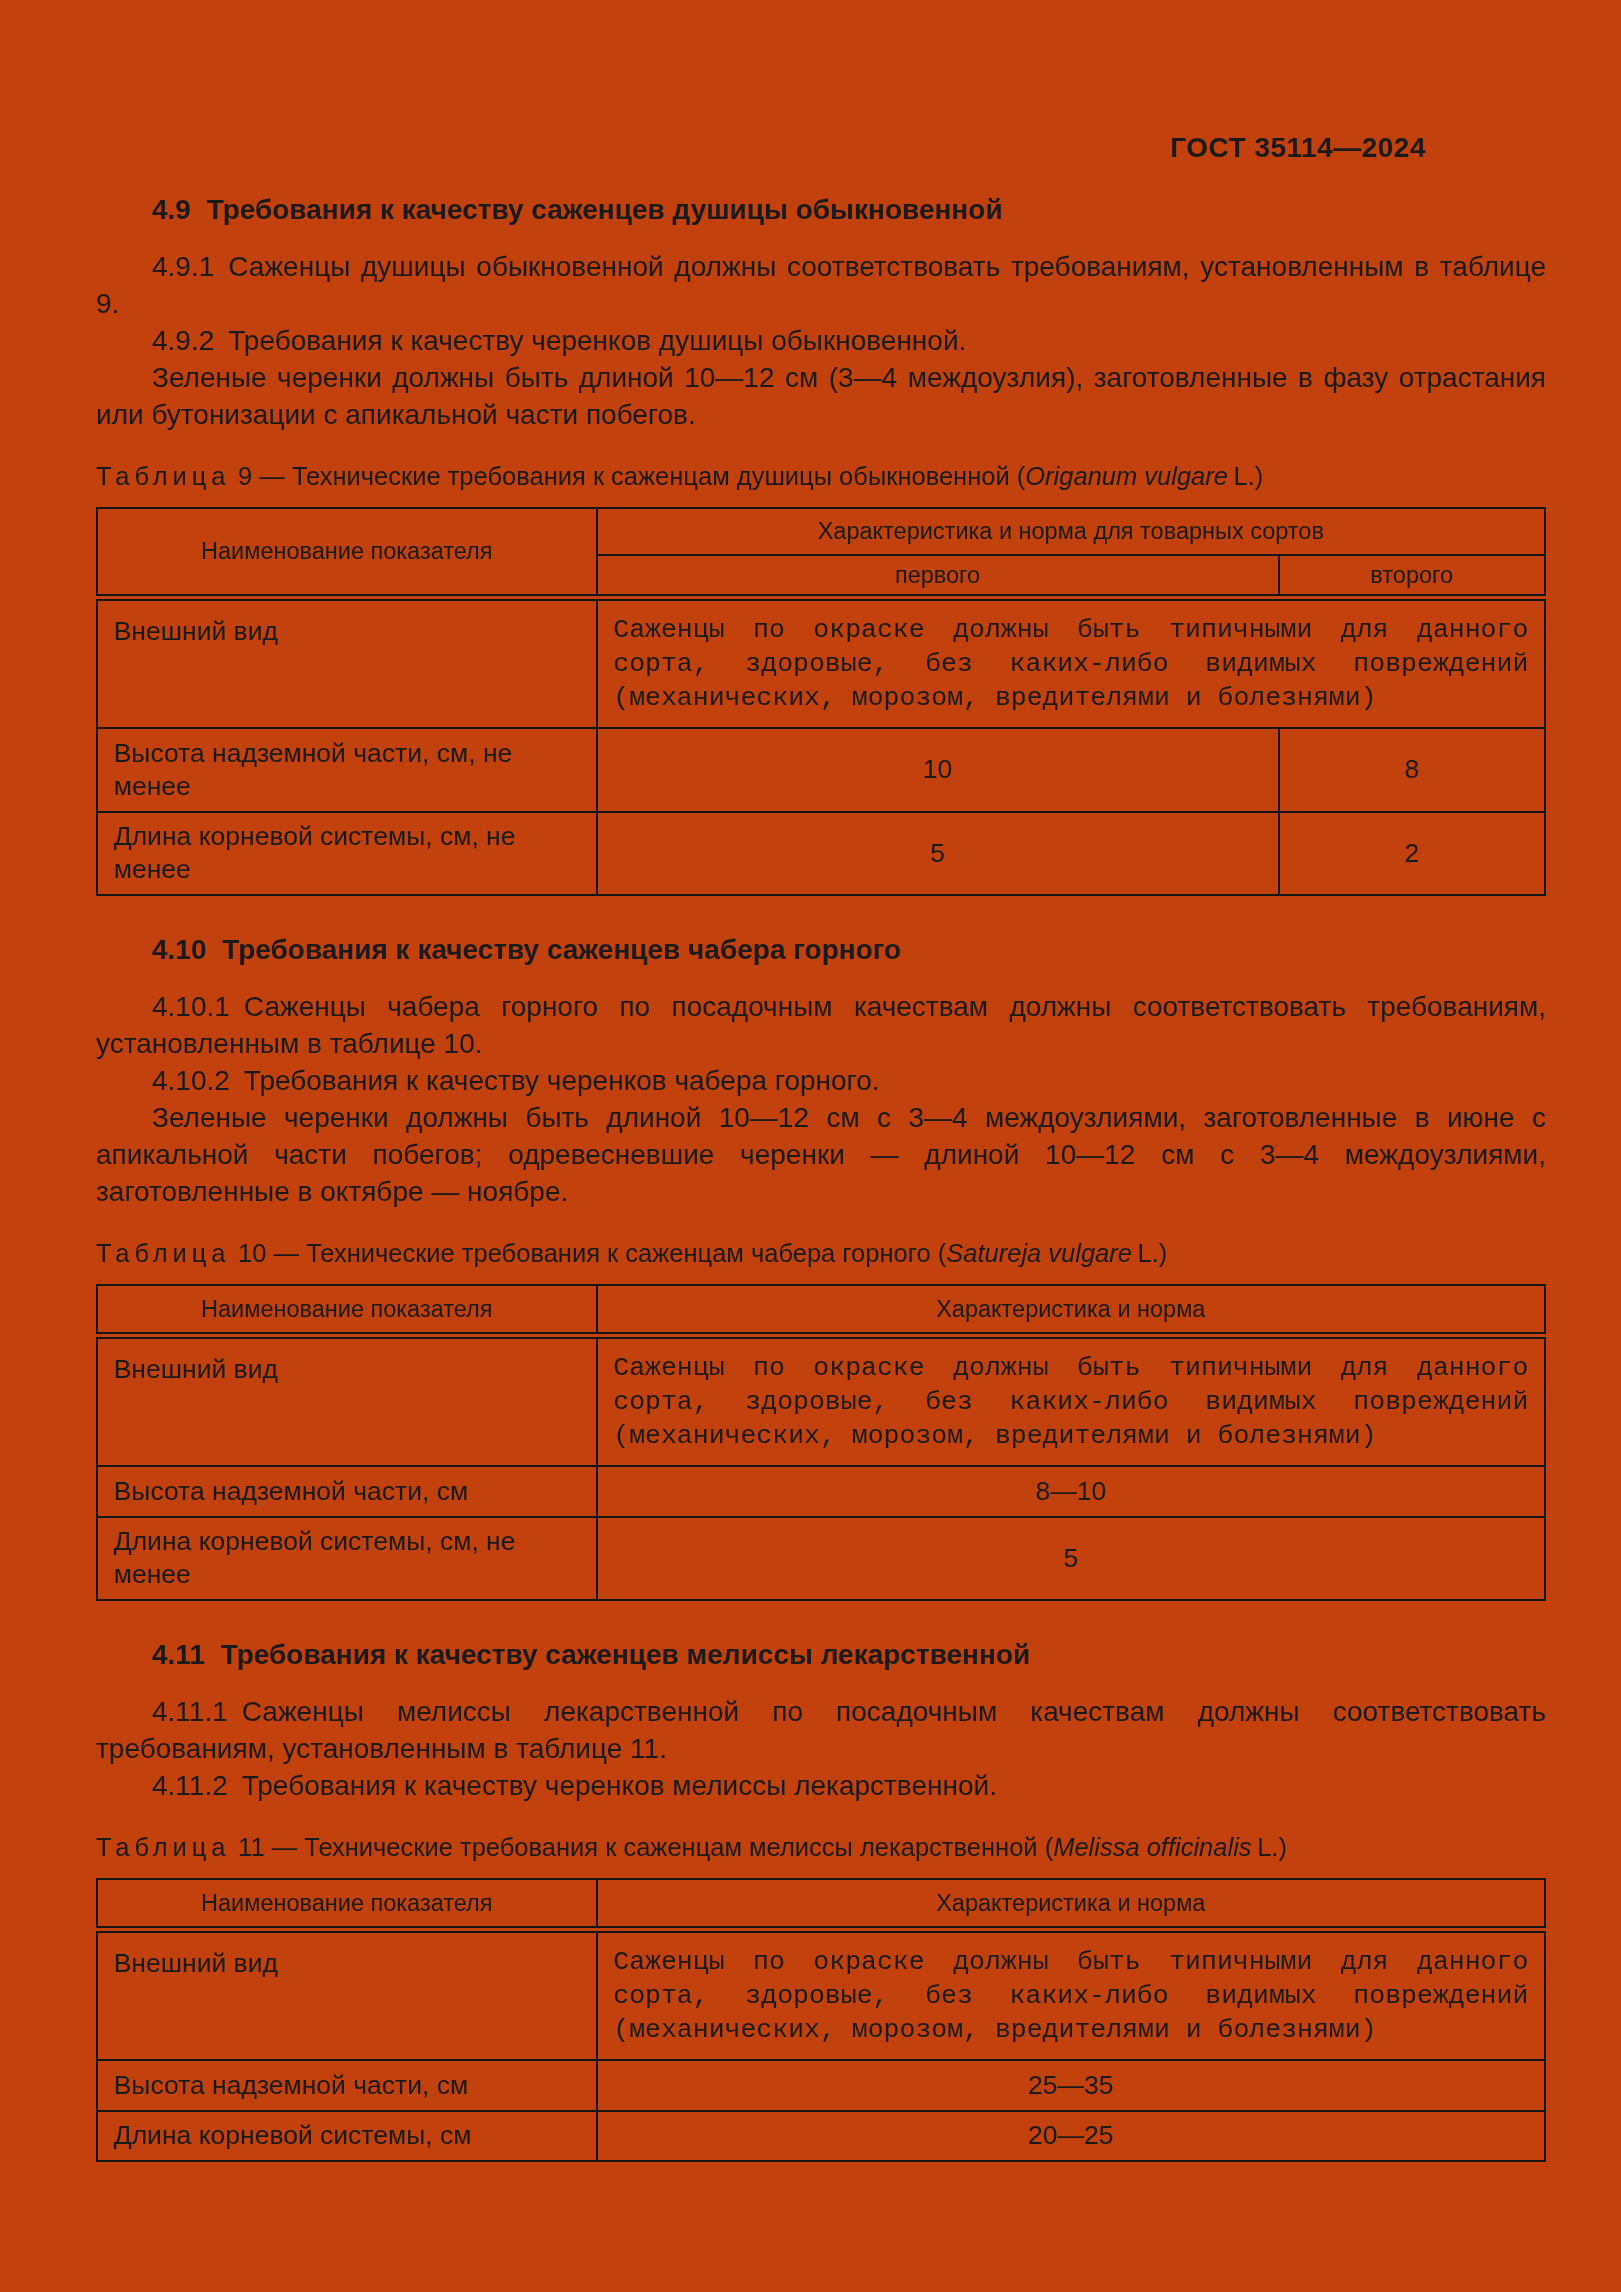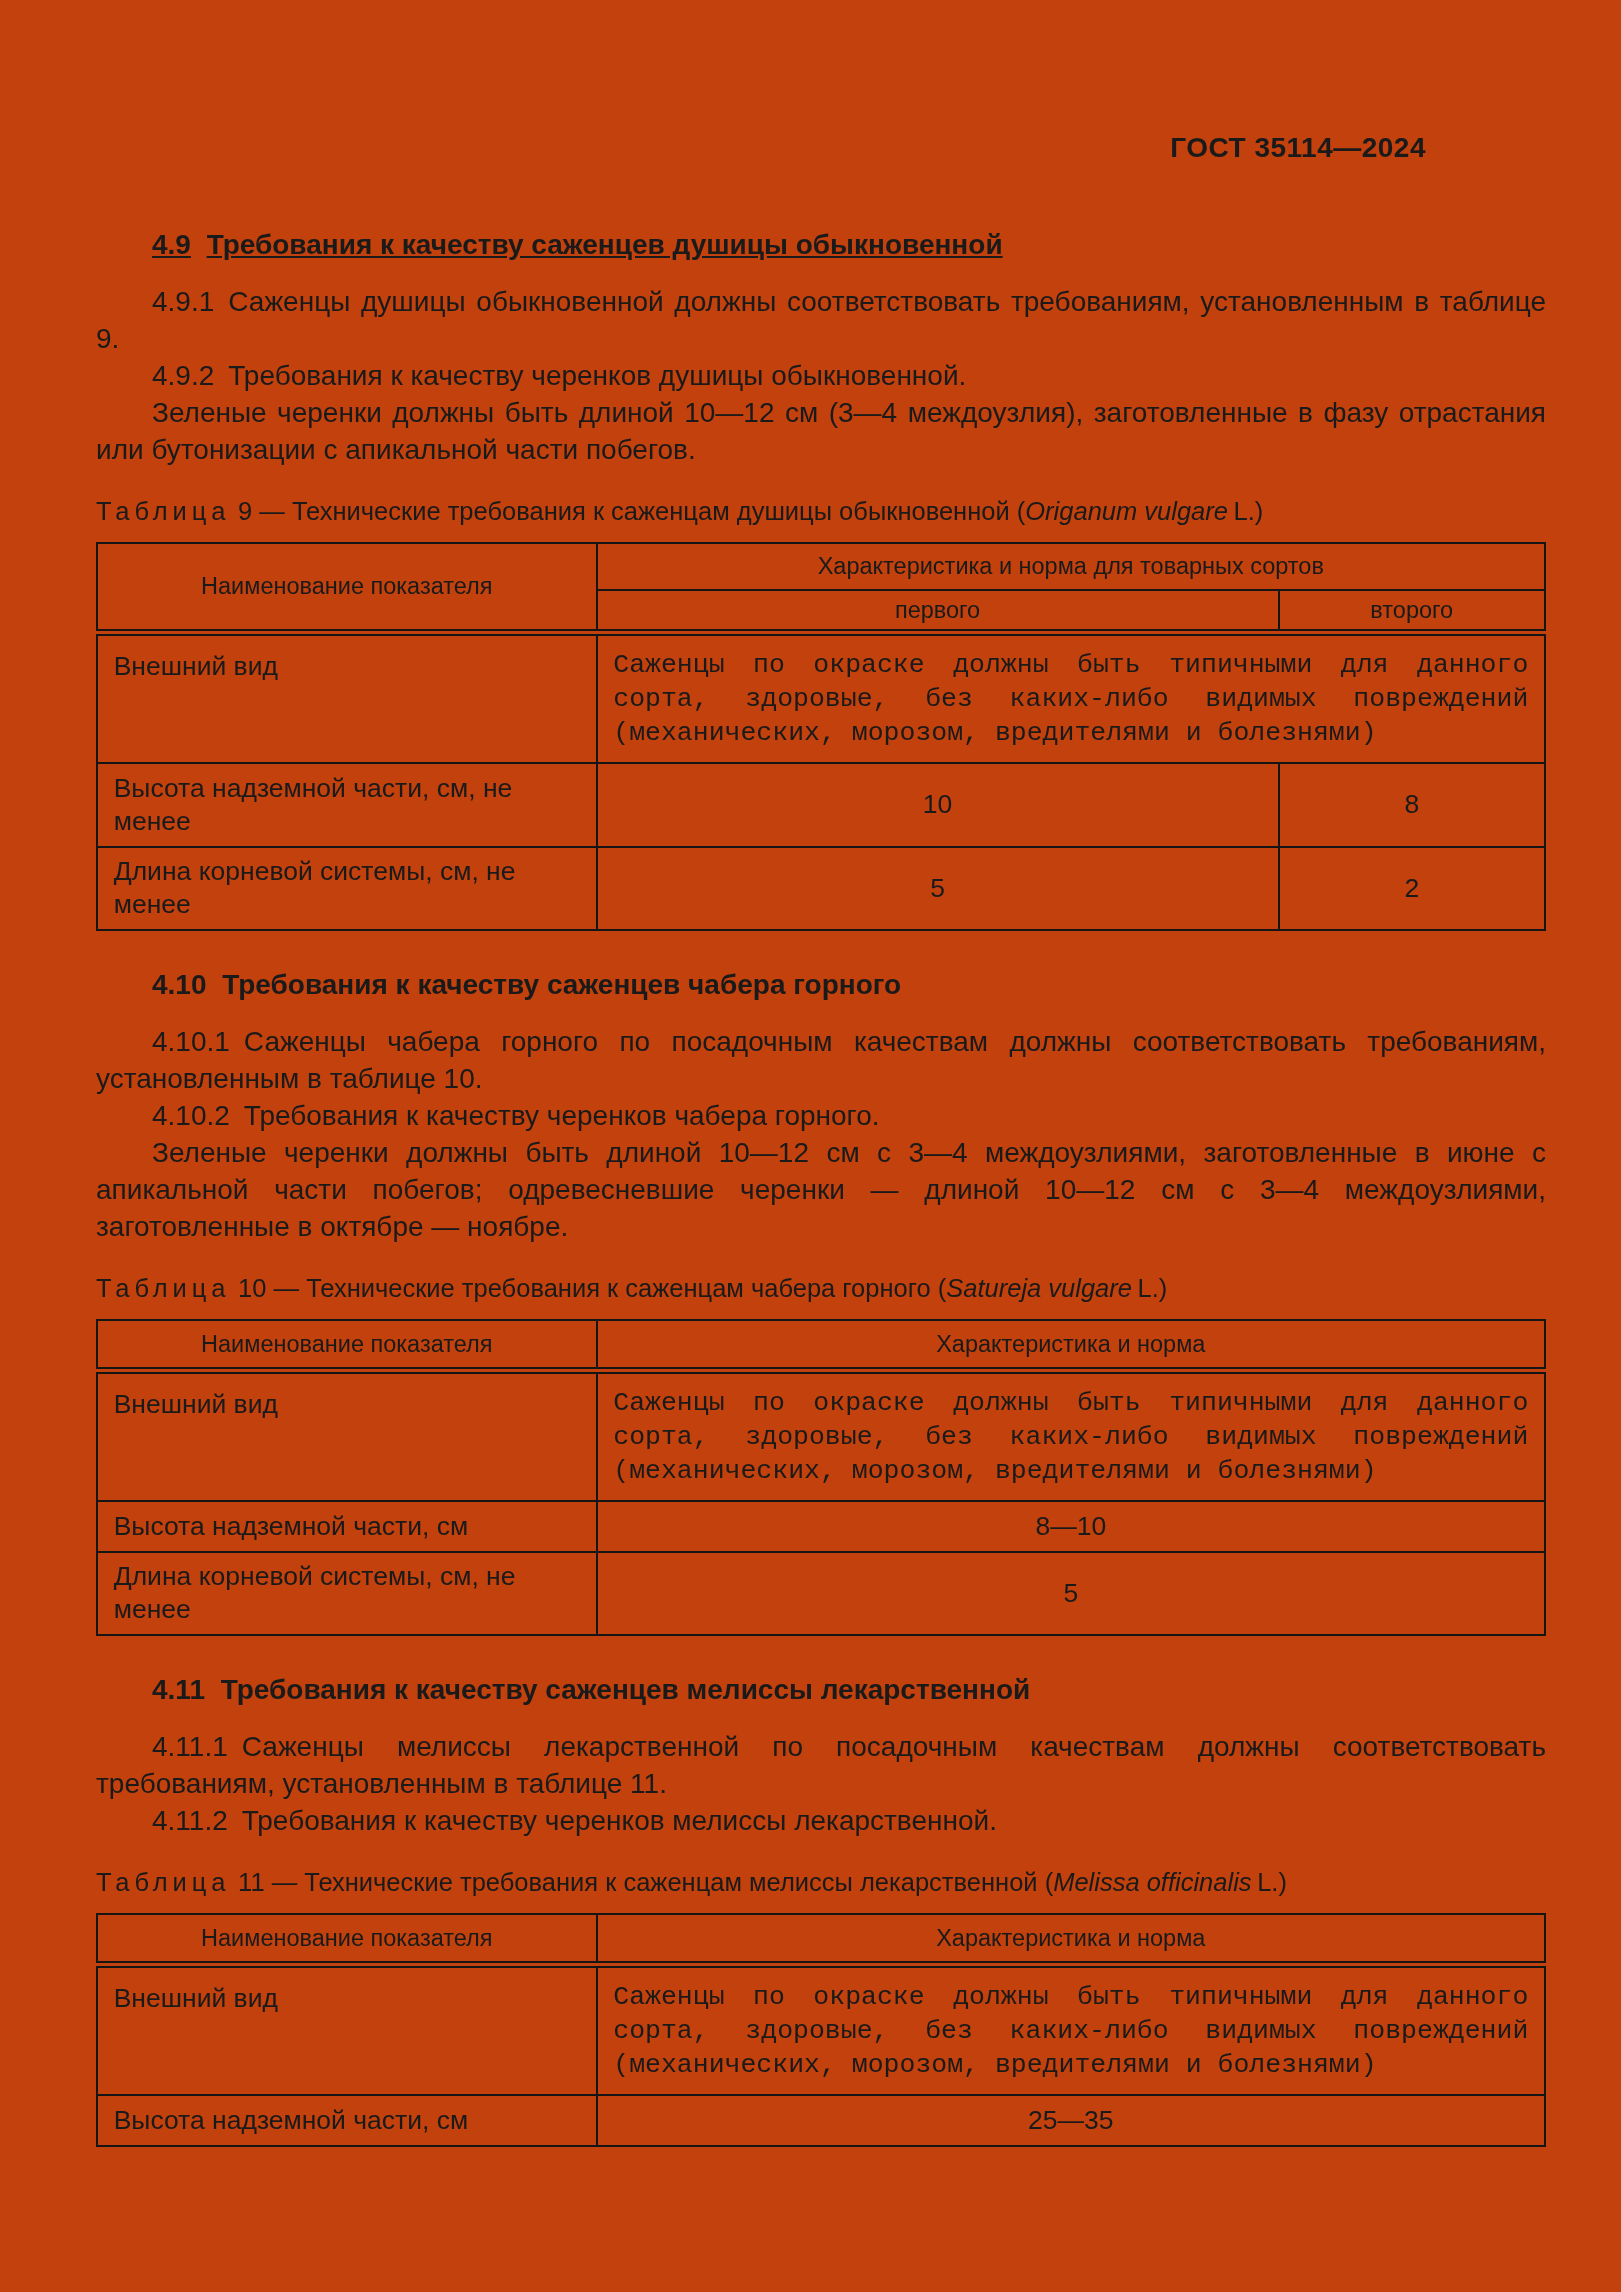--- a/index.html
+++ b/index.html
@@ -22,21 +22,21 @@
     text-align: right;
     padding-right: 120px;
     letter-spacing: 0.5px;
   }
   .section-heading {
     margin: 35px 0 19.6px 56px;
     font-size: 28px;
     font-weight: bold;
     line-height: 37px;
   }
-  .section-heading.first { margin-top: 59px; text-decoration: underline; }
+  .section-heading.first { margin-top: 24px; }
   .h-num { margin-right: 15.7px; }
   .para {
     margin: 0;
     font-size: 28px;
     line-height: 37px;
     text-align: justify;
     text-indent: 56px;
   }
   .table-caption {
     margin: 27.4px 0 13.7px 0;
@@ -199,17 +199,21 @@
       <th class="h-single">Характеристика и норма</th>
     </tr>
     <tr class="row-tall">
       <td class="cell-name">Внешний вид</td>
       <td class="cell-par">Саженцы по окраске должны быть типичными для данного сорта, здоровые, без каких-либо видимых повреждений (механических, морозом, вредителями и болезнями)</td>
     </tr>
     <tr class="row-num">
       <td class="cell-name">Высота надземной части, см</td>
       <td class="cell-num">25—35</td>
     </tr>
+    <tr class="row-num">
+      <td class="cell-name">Длина корневой системы, см</td>
+      <td class="cell-num">20—25</td>
+    </tr>
   </tbody>
     </table>
 
 </div>
 
 
 </body></html>

